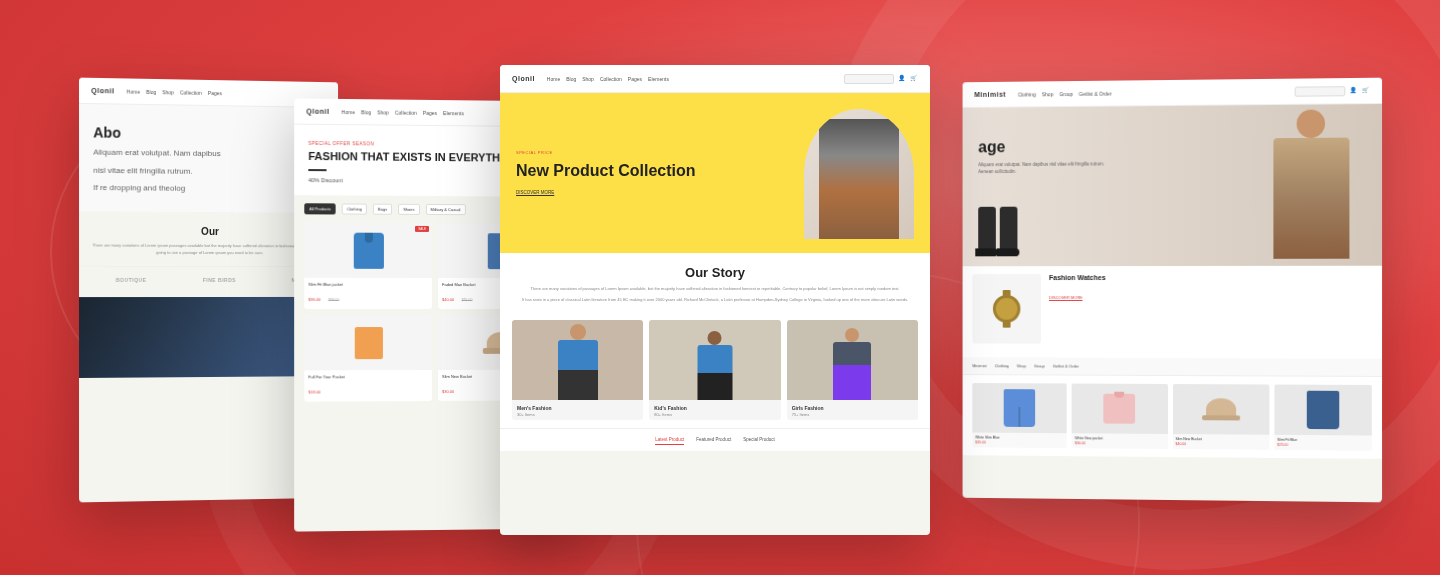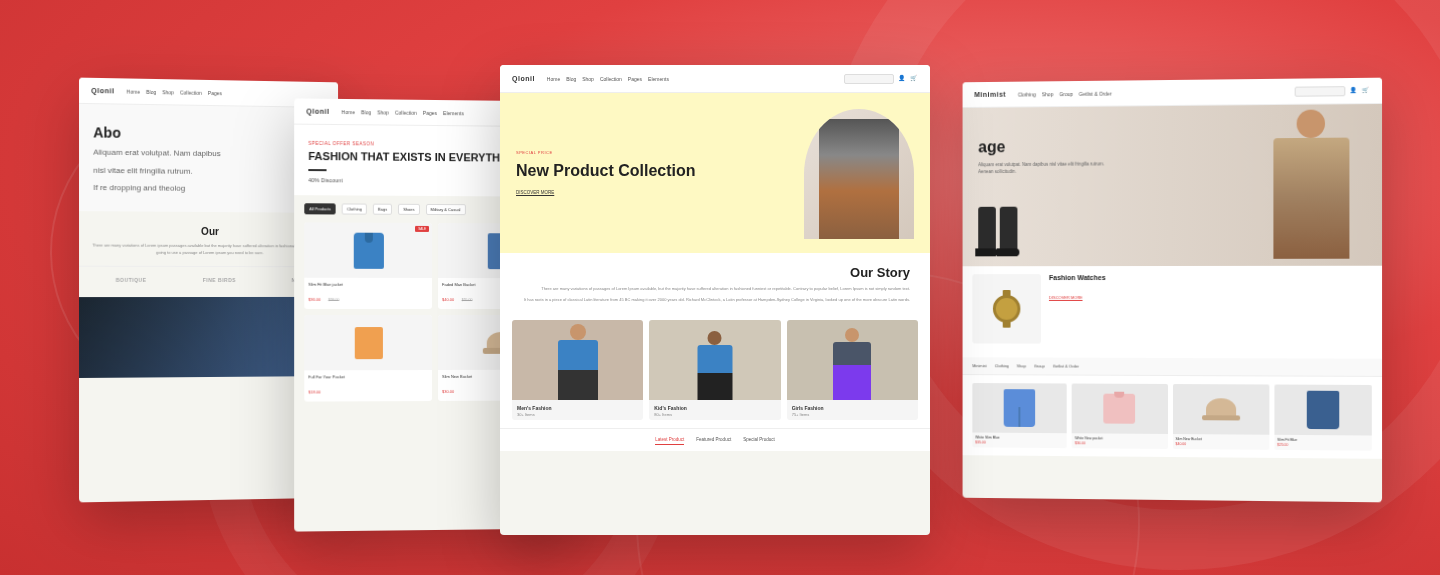--- a/index.html
+++ b/index.html
@@ -387,21 +387,21 @@
       left: -4px;
       right: -4px;
       height: 6px;
       background: #c4a886;
       border-radius: 2px;
     }
 
     
     .screen-center .navbar { background: #fff; height: 28px; }
     .screen-center .hero {
-      background: #fef9c3;
+      background: #fde047;
       padding: 16px 16px 14px;
       display: flex;
       align-items: center;
       min-height: 130px;
       position: relative;
       justify-content: center;
     }
     .screen-center .hero-content {
       flex: 1;
     }
@@ -439,21 +439,21 @@
       bottom: 0;
       left: 50%;
       transform: translateX(-50%);
       width: 80px;
       height: 120px;
       background: linear-gradient(to bottom, #555 0%, #888 30%, #b07040 60%, #8B6040 100%);
       border-radius: 4px 4px 0 0;
     }
 
     .screen-center .our-story {
-      text-align: right;
+      text-align: center;
       padding: 12px 20px 8px;
       background: #fff;
     }
     .screen-center .story-title {
       font-size: 13px;
       font-weight: 700;
       color: #222;
       margin-bottom: 6px;
     }
     .screen-center .story-text {

